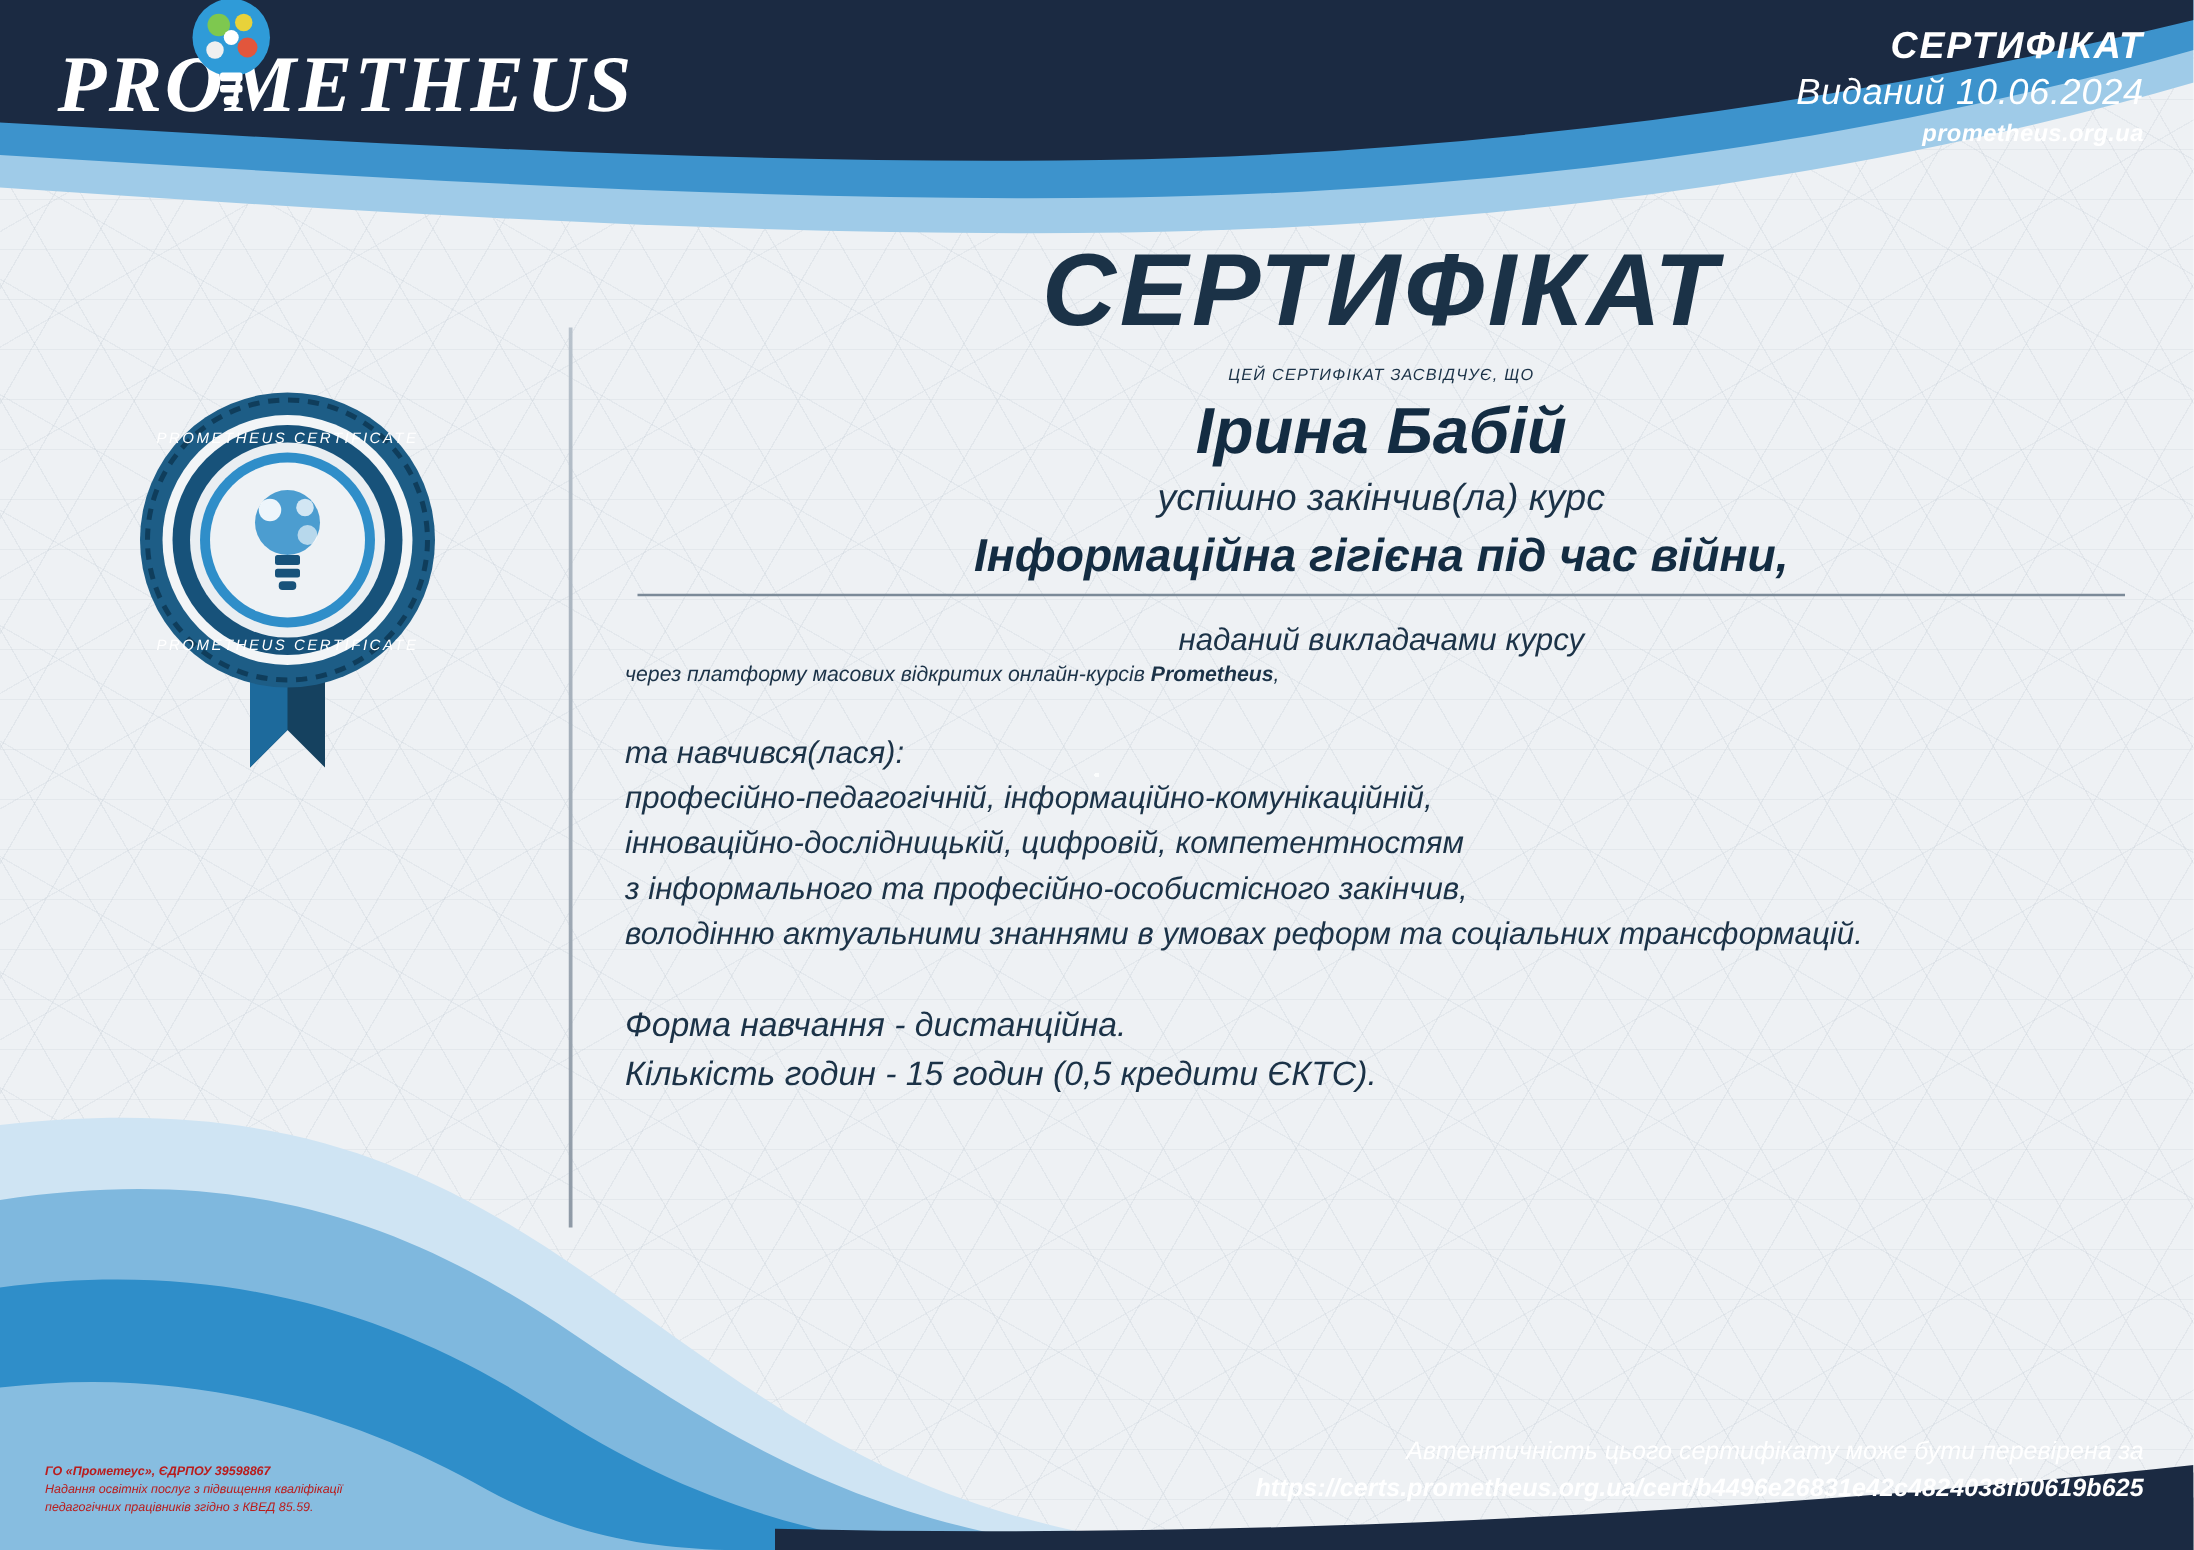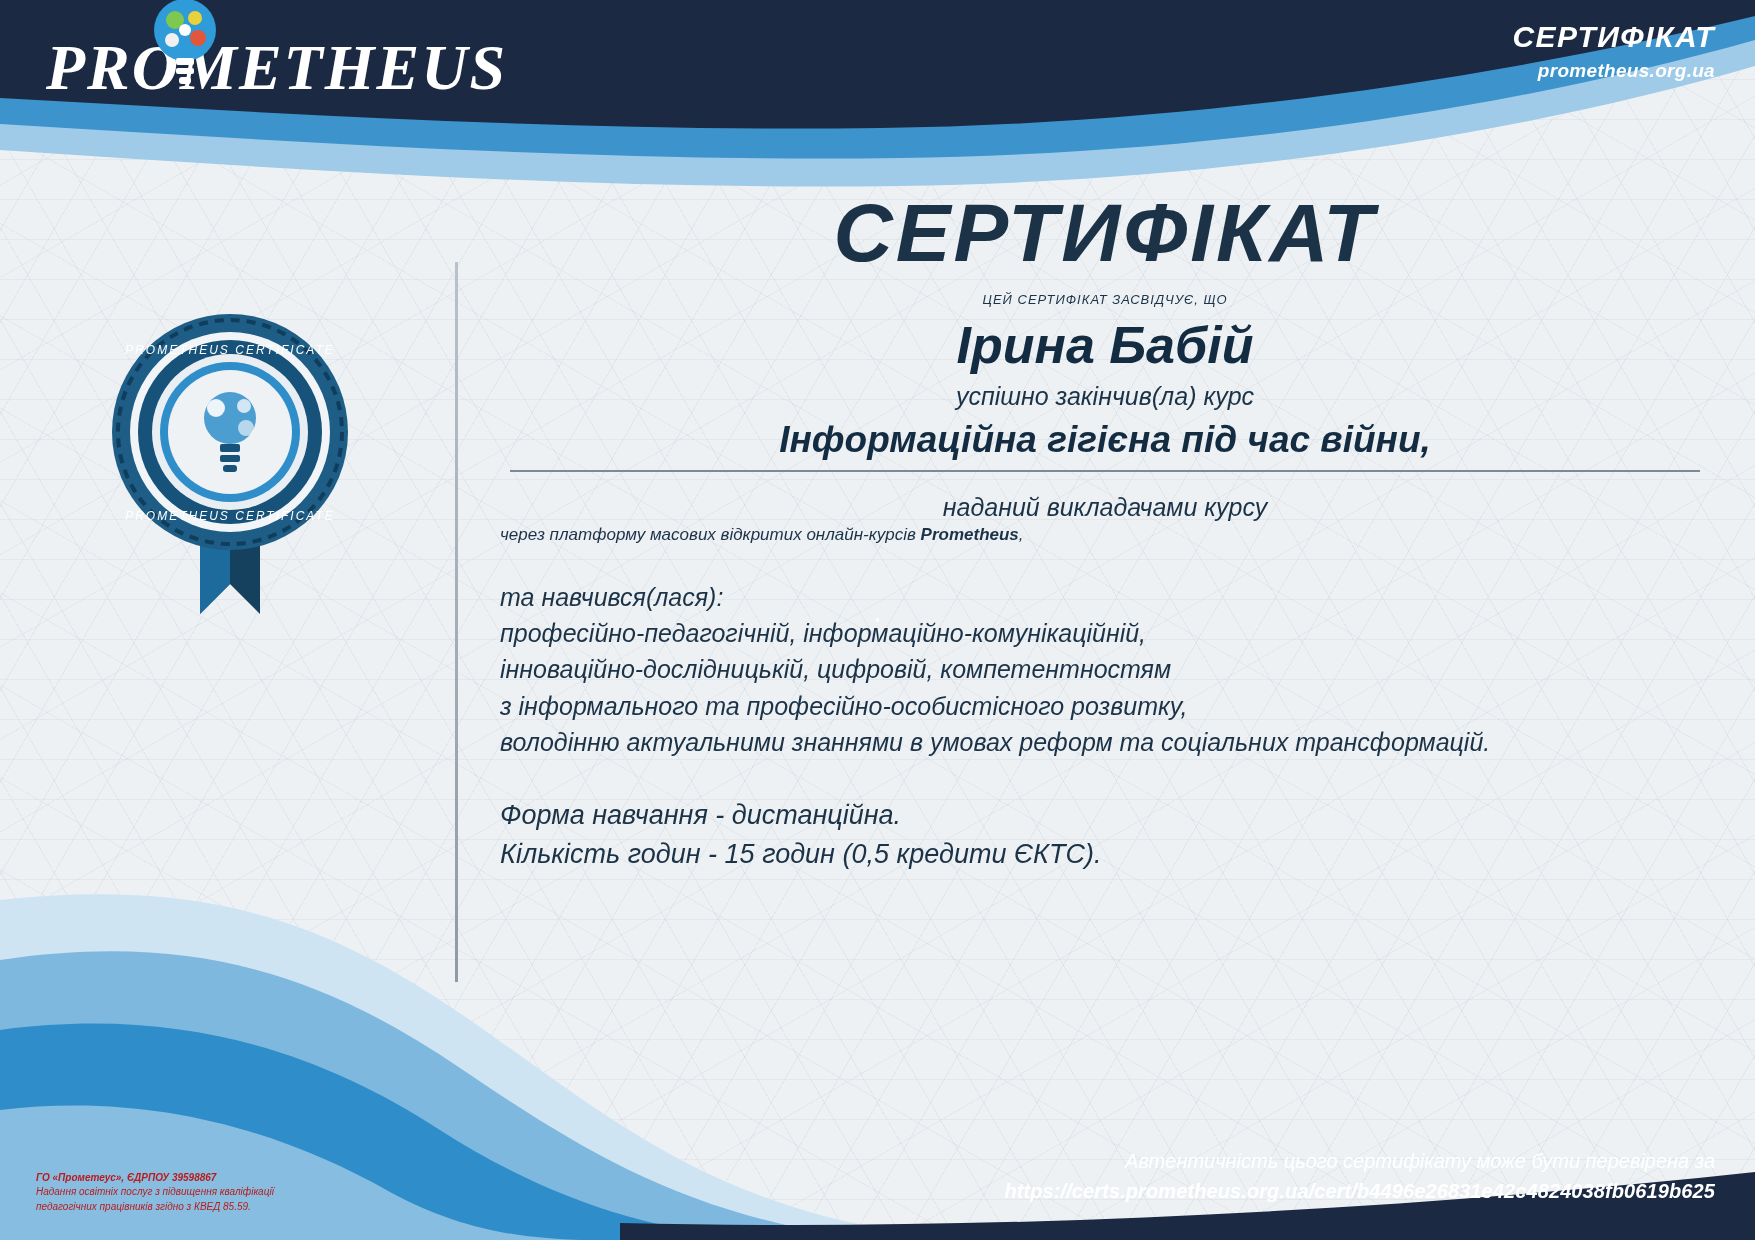--- a/index.html
+++ b/index.html
@@ -202,21 +202,21 @@
   .person {
     text-align: center;
     font-size: 52px;
     font-weight: bold;
     color: #132c42;
     margin-top: 10px;
     line-height: 1.1;
   }
   .finished {
     text-align: center;
-    font-size: 25px;
+    font-size: 30px;
     color: #1b3247;
     margin-top: 8px;
   }
   .course-wrap {
     position: relative;
     margin-top: 8px;
     padding: 0 10px;
   }
   .course {
     text-align: center;
@@ -312,20 +312,21 @@
     <circle cx="50" cy="44" r="8" fill="#e2563c"></circle>
     <circle cx="24" cy="46" r="7" fill="#f0f0f0"></circle>
     <circle cx="37" cy="36" r="6" fill="#ffffff"></circle>
     <rect x="28" y="64" width="18" height="7" rx="2" fill="#ffffff"></rect>
     <rect x="28" y="74" width="18" height="6" rx="2" fill="#ffffff"></rect>
     <rect x="31" y="83" width="12" height="7" rx="3" fill="#ffffff"></rect>
   </svg>
 
   <div class="top-right">
     <div class="t1">СЕРТИФІКАТ</div>
+    <div class="t2">Виданий 10.06.2024</div>
     <div class="t3">prometheus.org.ua</div>
   </div>
 
   <svg class="seal" viewBox="0 0 268 360" xmlns="http://www.w3.org/2000/svg">
     <path d="M104,250 L104,352 L134,322 L164,352 L164,250 Z" fill="#15415f"></path>
     <path d="M104,250 L104,352 L134,322 L134,250 Z" fill="#1d6a9c"></path>
     <g>
       <circle cx="134" cy="170" r="118" fill="#1d5d86"></circle>
       <circle cx="134" cy="170" r="112" fill="none" stroke="#0f3d5b" stroke-width="4" stroke-dasharray="9 7"></circle>
       <circle cx="134" cy="170" r="100" fill="#f2f5f7"></circle>
@@ -367,21 +368,21 @@
 
     <div class="given">наданий викладачами курсу</div>
     <div class="platform">
       <span>через платформу масових відкритих онлайн-курсів </span><b>Prometheus</b><span>,</span>
     </div>
 
     <div class="learned">
       <div>та навчився(лася):</div>
       <div>професійно-педагогічній, інформаційно-комунікаційній,</div>
       <div>інноваційно-дослідницькій, цифровій, компетентностям</div>
-      <div>з інформального та професійно-особистісного розвитку,</div>
+      <div>з інформального та професійно-особистісного закінчив,</div>
       <div>володінню актуальними знаннями в умовах реформ та соціальних трансформацій.</div>
     </div>
 
     <div class="extra">
       <div>Форма навчання - дистанційна.</div>
       <div>Кількість годин - 15 годин (0,5 кредити ЄКТС).</div>
     </div>
   </div>
 
   <div class="verify">

